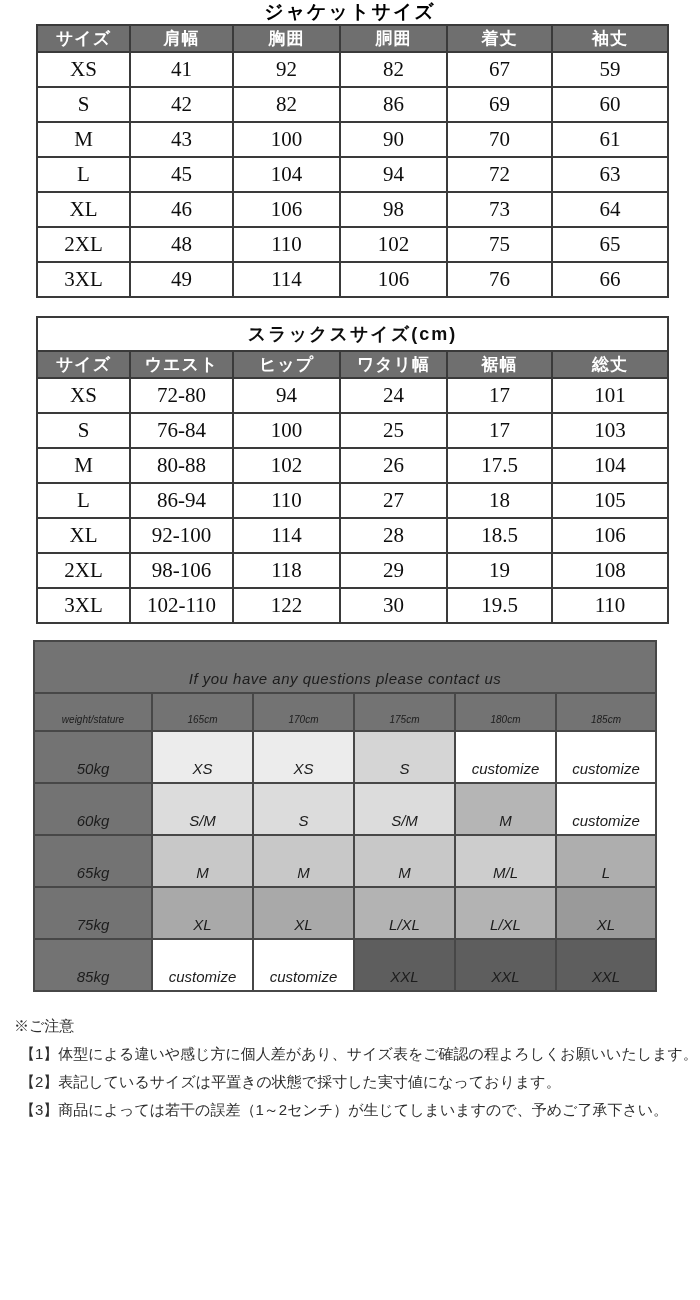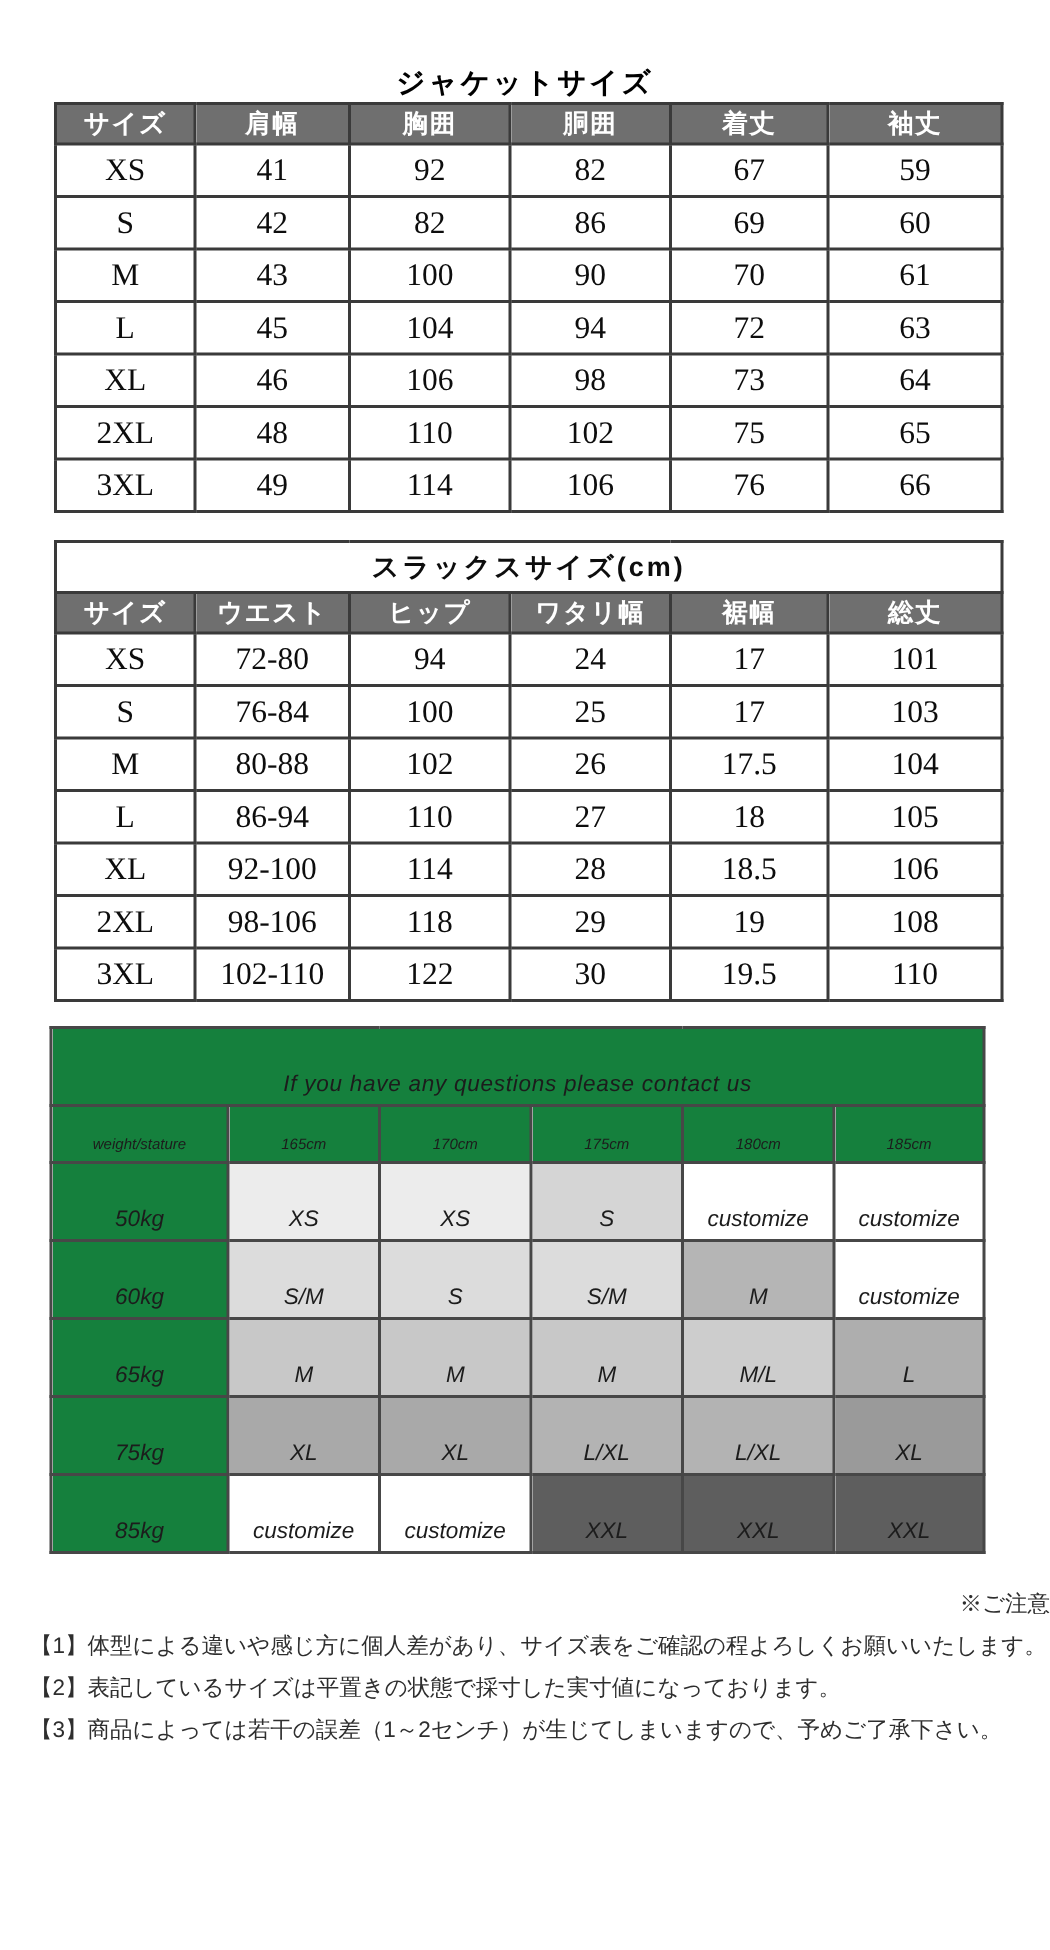--- a/index.html
+++ b/index.html
@@ -1,18 +1,18 @@
 <!DOCTYPE html>
 <html><head>
 <meta charset="utf-8">
 <style>
   html,body{margin:0;padding:0;background:#fff;}
   .page{
     position:relative;width:700px;height:1300px;background:#fff;overflow:hidden;
-    font-family:"Liberation Sans",sans-serif;color:#111;box-sizing:border-box;padding-top:44px;
+    font-family:"Liberation Sans",sans-serif;color:#111;box-sizing:border-box;
   }
   .tbl-title{
     width:700px;text-align:center;font-weight:bold;font-size:19px;line-height:24px;
     color:#000;letter-spacing:2px;
   }
   
   table{border-collapse:collapse;table-layout:fixed;}
   .size-table{width:631px;margin-left:36px;}
   .size-table th,.size-table td{border:2px solid #3a3a3a;text-align:center;overflow:hidden;}
   .size-table th{
@@ -26,28 +26,28 @@
     font-family:"Liberation Sans",sans-serif !important;font-weight:bold;
     font-size:18px !important;height:30px !important;letter-spacing:2px;color:#000;
   }
   .slacks{margin-top:18px;}
   
   .fit-table{
     width:622px;margin:16px 0 0 33px;font-style:italic;color:#1c1c1c;
   }
   .fit-table th,.fit-table td{
     border:2px solid #474747;text-align:center;vertical-align:bottom;font-weight:normal;
-    overflow:hidden;background:#15803d;
+    overflow:hidden;background:#737373;
   }
   .fit-title{font-size:18px;height:30px;padding-bottom:3px;font-weight:bold;letter-spacing:.5px;}
   .fit-table th{font-size:10px;height:30px;padding-bottom:5px;}
   .fit-table td{font-size:15px;height:44px;padding-bottom:5px;}
   
   .notes{margin:26px 0 0 14px;font-size:15px;color:#2e2e2e;line-height:16px;}
-  .note-head{margin:0;text-align:right;}
+  .note-head{margin:0;}
   .note-line{margin:12px 0 0 6px;letter-spacing:0;white-space:nowrap;}
 </style>
 </head>
 <body>
 
 <div class="page">
 
   <div class="tbl-title">ジャケットサイズ</div>
 
   <table class="size-table">

